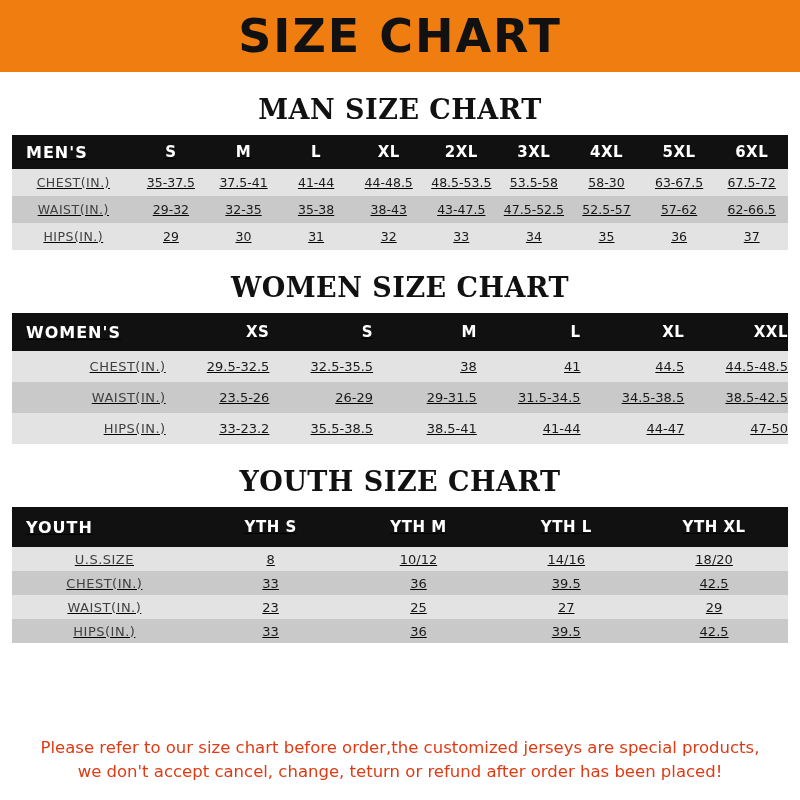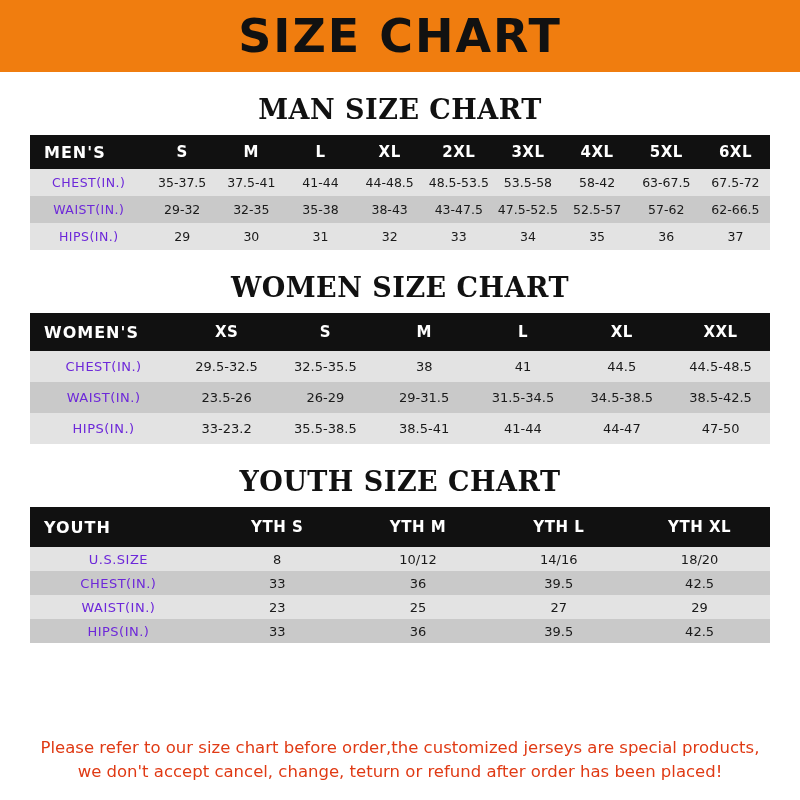--- a/index.html
+++ b/index.html
@@ -41,21 +41,22 @@
   
   .section-title {
     text-align: center;
     font-family: "DejaVu Serif", serif;
     font-weight: bold;
     font-size: 27px;
     color: #111111;
     letter-spacing: 0.5px;
   }
   .chart-wrap {
-    padding: 0 30px;
+    padding: 0 12px;
+    text-decoration: underline;
   }
   table.chart {
     width: 100%;
     border-collapse: collapse;
     table-layout: fixed;
   }
   table.chart td, table.chart th {
     text-align: center;
     font-family: "DejaVu Sans", sans-serif;
     font-size: 12.5px;
@@ -80,27 +81,27 @@
     font-size: 16px;
     letter-spacing: 1px;
   }
   
   table.chart tr.r-light td { background: #e3e3e3; }
   table.chart tr.r-dark  td { background: #c9c9c9; }
   table.chart td.rowlabel {
     text-align: center;
     font-size: 12.5px;
     letter-spacing: 0.5px;
-    color: #6d28d9;
+    color: #404040;
   }
   
   .women table.chart td, .youth table.chart td { font-size: 13px; }
   .women table.chart tr.head td, .youth table.chart tr.head td { font-size: 15px; }
   .women table.chart tr.head td.rowlabel, .youth table.chart tr.head td.rowlabel { font-size: 16px; }
-  .women table.chart td, .women table.chart th { height: 31px; }
+  .women table.chart td, .women table.chart th { height: 31px; text-align: right; }
   .youth table.chart td, .youth table.chart th { height: 24px; }
   .women table.chart tr.head td { height: 38px; }
   .youth table.chart tr.head td { height: 40px; }
 
   
   .footer-note {
     position: absolute;
     left: 0;
     right: 0;
     bottom: 16px;
@@ -145,21 +146,21 @@
               <td>6XL</td>
             </tr>
             <tr class="r-light">
               <td class="rowlabel" style="width: 14%;">CHEST(IN.)</td>
               <td>35-37.5</td>
               <td>37.5-41</td>
               <td>41-44</td>
               <td>44-48.5</td>
               <td>48.5-53.5</td>
               <td>53.5-58</td>
-              <td>58-42</td>
+              <td>58-30</td>
               <td>63-67.5</td>
               <td>67.5-72</td>
             </tr>
             <tr class="r-dark">
               <td class="rowlabel" style="width: 14%;">WAIST(IN.)</td>
               <td>29-32</td>
               <td>32-35</td>
               <td>35-38</td>
               <td>38-43</td>
               <td>43-47.5</td>

